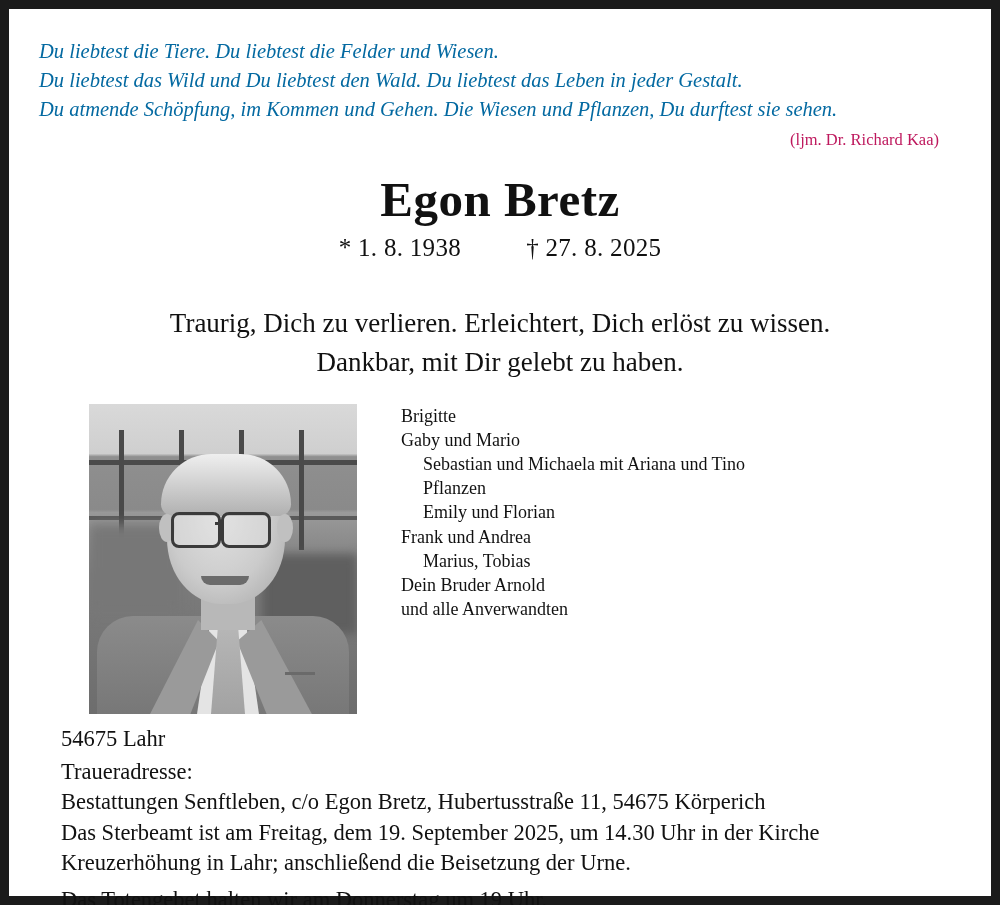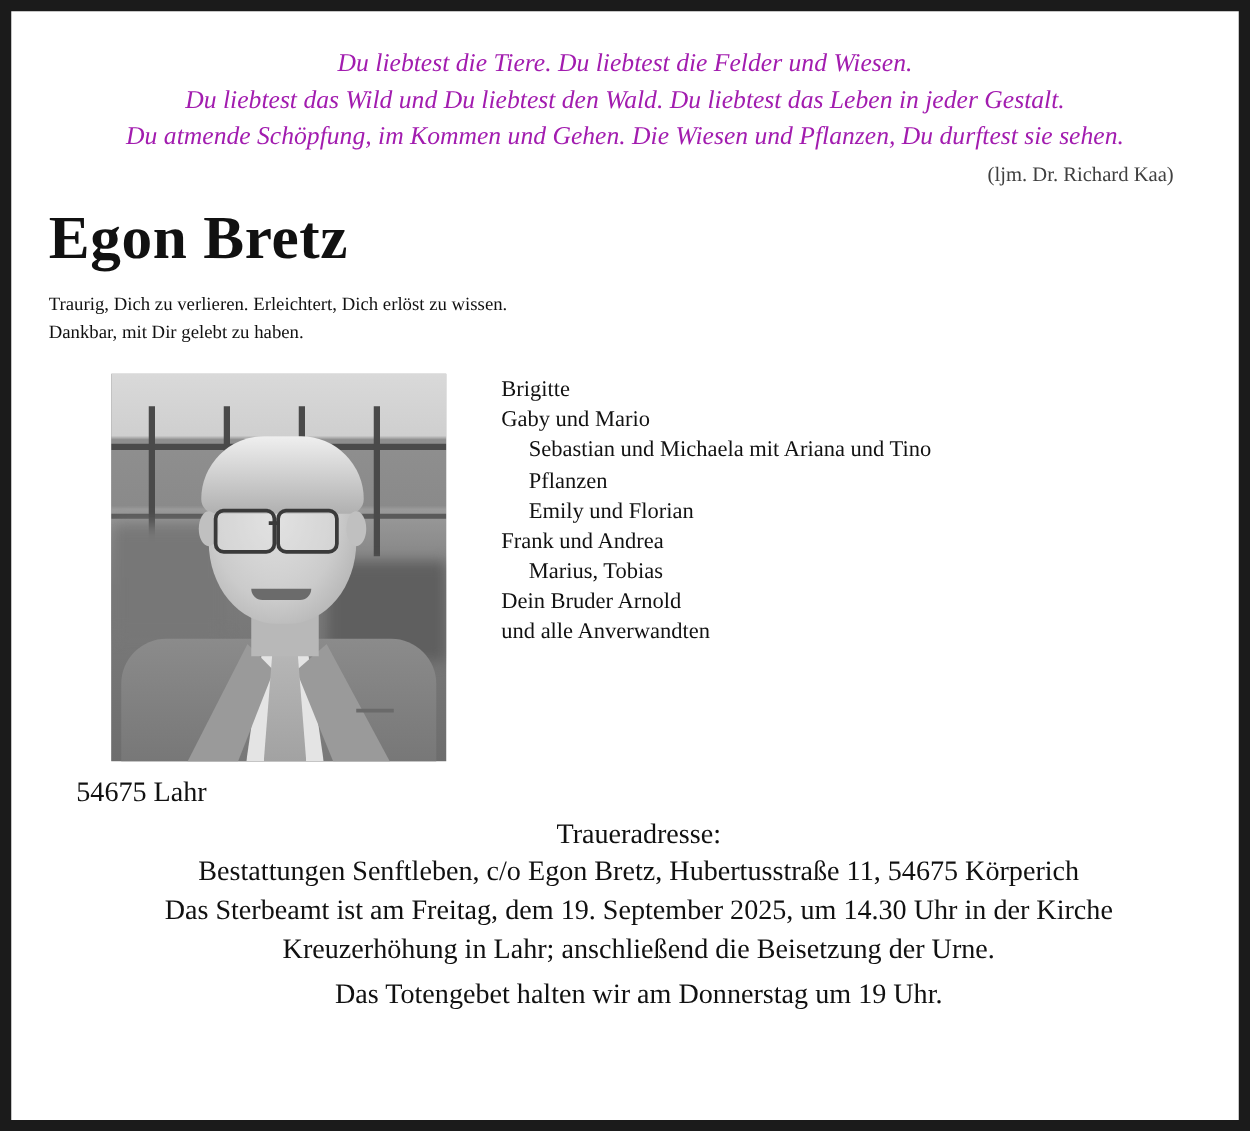--- a/index.html
+++ b/index.html
@@ -17,61 +17,60 @@
   .notice {
     box-sizing: border-box;
     width: 1000px;
     height: 905px;
     border: 9px solid #1b1b1b;
     background: #ffffff;
     padding: 22px 30px 10px 30px;
     position: relative;
   }
   .poem {
-    text-align: center;
     font-style: italic;
     font-size: 20.5px;
     line-height: 1.42;
-    color: #a21caf;
+    color: #0369a1;
     margin: 6px 0 0 0;
   }
   .poem .line {
     display: block;
     white-space: nowrap;
   }
   .poem-attrib {
     text-align: right;
     font-size: 16.5px;
     font-style: normal;
     margin: 6px 22px 0 0;
-    color: #404040;
+    color: #be185d;
   }
   .name {
-    text-align: left;
+    text-align: center;
     font-size: 49px;
     font-weight: bold;
     letter-spacing: 0.5px;
-    margin: 14px 0 0 0;
+    margin: 24px 0 0 0;
     line-height: 1.05;
   }
   .dates {
     text-align: center;
     font-size: 25px;
     margin: 8px 0 0 0;
     letter-spacing: 0.3px;
   }
   .dates .gap {
     display: inline-block;
     width: 52px;
   }
   .tribute {
-    text-align: left;
-    font-size: 15px;
+    text-align: center;
+    font-size: 27px;
     line-height: 1.45;
-    margin: 18px 0 0 0;
+    margin: 42px 0 0 0;
   }
   .tribute .line {
     display: block;
   }
   .body-row {
     display: flex;
     align-items: flex-start;
     margin: 22px 0 0 0;
   }
   .photo-wrap {
@@ -276,39 +275,43 @@
   }
   .footer .place {
     font-weight: normal;
     font-size: 22.5px;
     display: block;
     margin-bottom: 2px;
   }
   .footer .fl {
     display: block;
     white-space: nowrap;
-    text-align: center;
   }
   .footer .spaced { margin-top: 6px; }
 </style>
 </head>
 <body>
 
 <div class="notice">
 
   <div class="poem">
     <span class="line">Du liebtest die Tiere. Du liebtest die Felder und Wiesen.</span>
     <span class="line">Du liebtest das Wild und Du liebtest den Wald. Du liebtest das Leben in jeder Gestalt.</span>
     <span class="line">Du atmende Schöpfung, im Kommen und Gehen. Die Wiesen und Pflanzen, Du durftest sie sehen.</span>
   </div>
 
   <div class="poem-attrib">(ljm. Dr. Richard Kaa)</div>
 
   <div class="name">Egon Bretz</div>
 
+  <div class="dates">
+    <span>* 1. 8. 1938</span>
+    <span class="gap"></span>
+    <span>† 27. 8. 2025</span>
+  </div>
 
   <div class="tribute">
     <span class="line">Traurig, Dich zu verlieren. Erleichtert, Dich erlöst zu wissen.</span>
     <span class="line">Dankbar, mit Dir gelebt zu haben.</span>
   </div>
 
   <div class="body-row">
 
     <div class="photo-wrap">
       <div class="photo">

